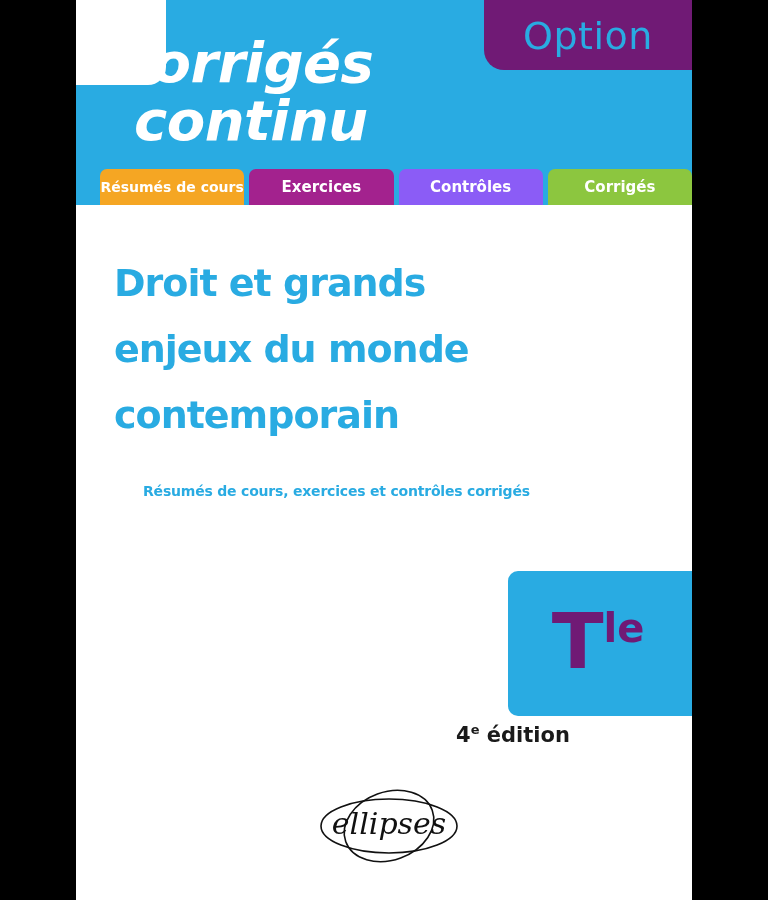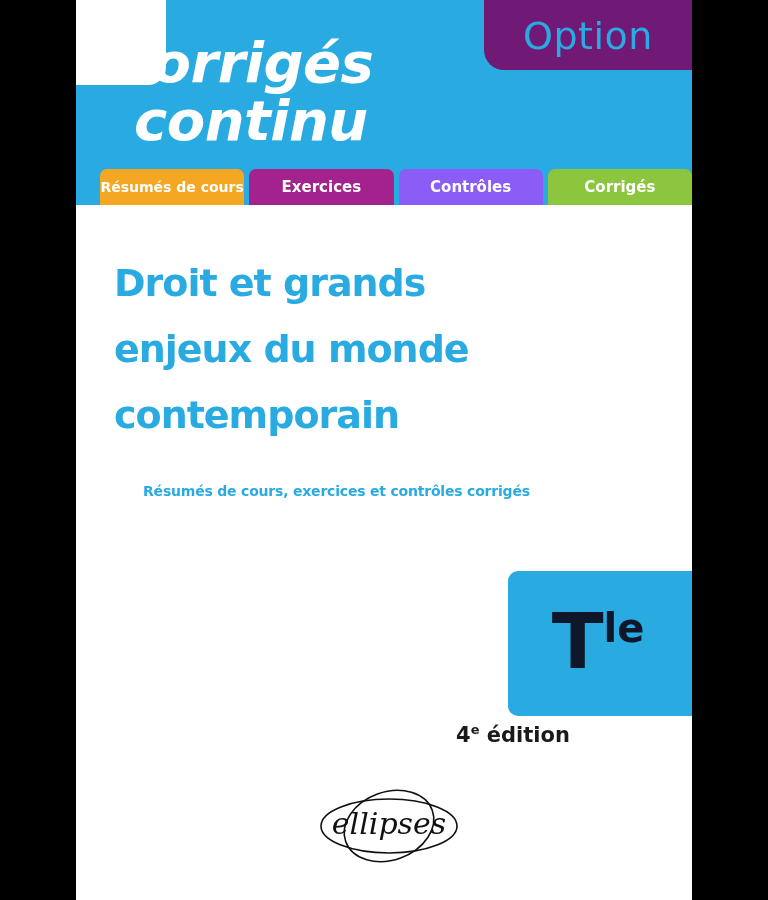--- a/index.html
+++ b/index.html
@@ -173,21 +173,21 @@
     border-bottom-left-radius: 10px;
   }
   .level-text {
     position: absolute;
     left: 0;
     top: 0;
     width: 180px;
     height: 150px;
     line-height: 142px;
     text-align: center;
-    color: #0f172a;
+    color: #701a75;
     font-family: "DejaVu Sans", sans-serif;
     font-size: 76px;
     font-weight: bold;
   }
   .level-text sup {
     font-size: 40px;
     vertical-align: super;
     line-height: 0;
   }
 

